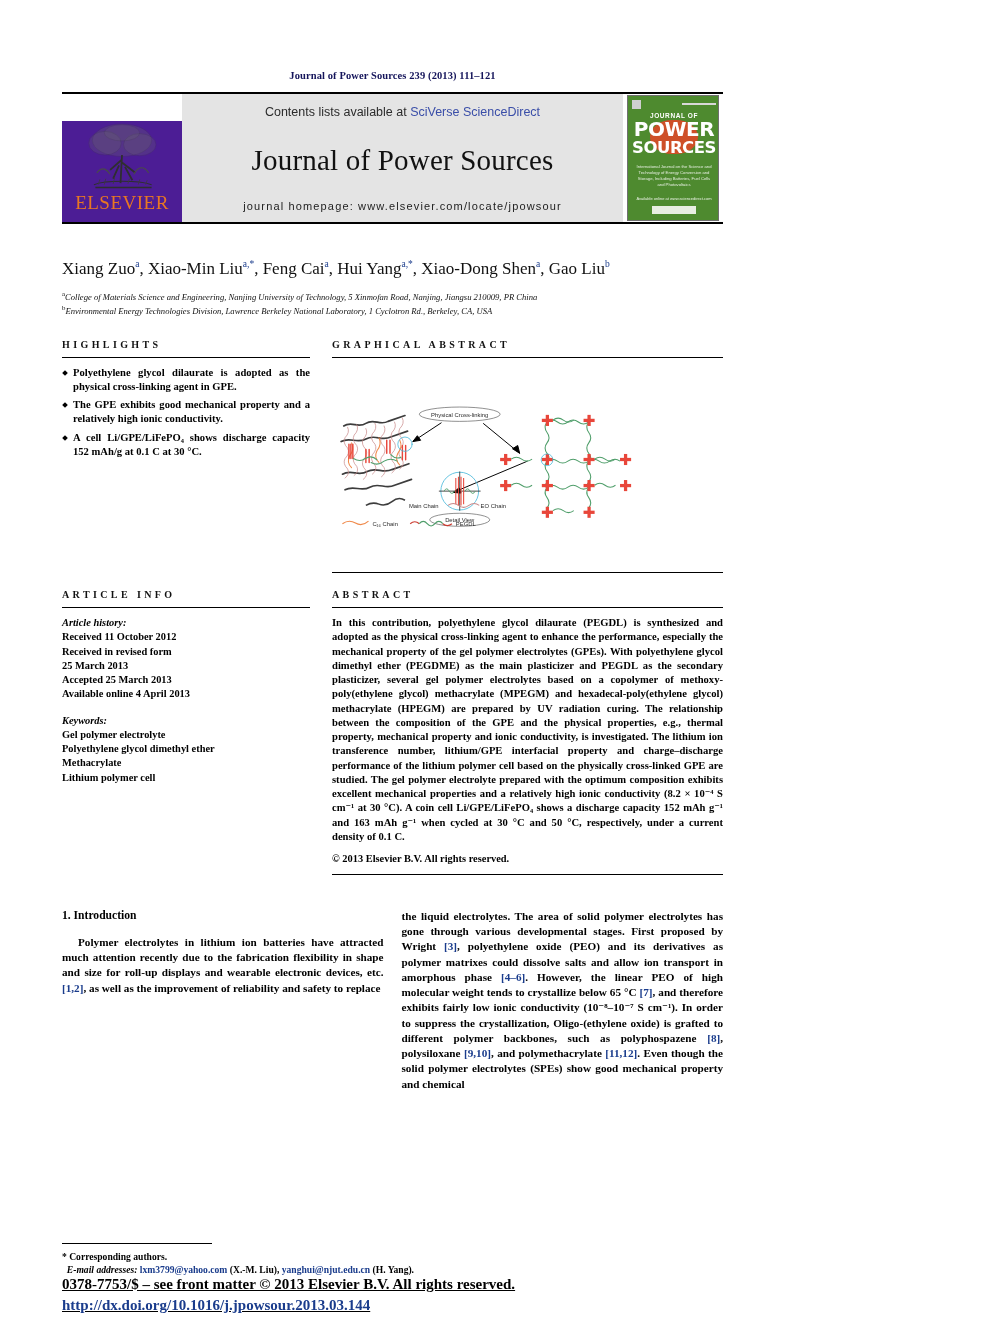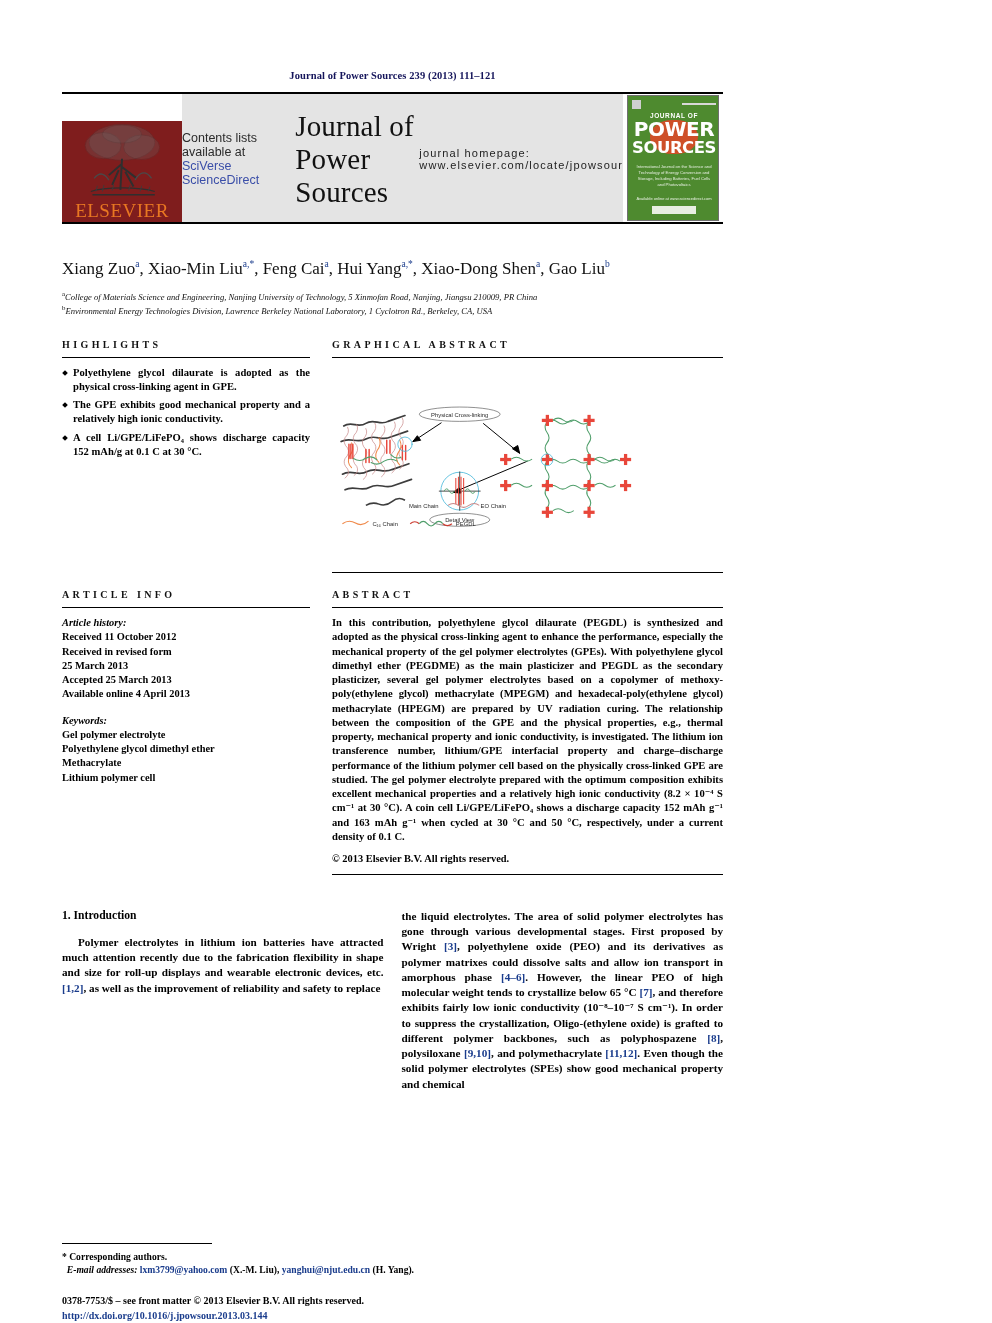--- a/index.html
+++ b/index.html
@@ -34,42 +34,43 @@
   .masthead {
     margin: 0 62px;
     display: flex;
     align-items: stretch;
     height: 128px;
   }
   .elsevier-logo {
     width: 120px;
     flex: 0 0 120px;
     position: relative;
-    background: #7f1d1d;
+    background: #4c1d95;
     display: flex;
     flex-direction: column;
     justify-content: flex-end;
     align-items: center;
-    padding-bottom: 2px;
+    padding-bottom: 10px;
     margin-top: 27px;
   }
   .tree-svg { width: 112px; height: 100px; display:block; }
   .elsevier-word {
     font-family: "Liberation Serif", serif;
     font-size: 19px;
     letter-spacing: .5px;
     color: #E87722;
     font-weight: 400;
     line-height: 1;
     margin-top: -2px;
   }
   .masthead-center {
     flex: 1 1 auto;
     background: #e4e4e4;
     display: flex;
+    flex-direction: column;
     align-items: center;
     justify-content: space-between;
     padding: 11px 0 10px 0;
   }
   .contents-line { font-family: "Liberation Sans", sans-serif; font-size: 12.5px; color: #2b2b2b; }
   .contents-line .sd { color: #3a4ea8; }
   .journal-name {
     font-family: "Liberation Serif", serif;
     font-size: 29px;
     color: #111;
@@ -224,24 +225,25 @@
     font-size: 9.6px;
     line-height: 1.42;
     font-weight: bold;
   }
   .fn-rule { border-top: 1px solid #000; width: 150px; margin-bottom: 6px; }
   .fn-ital { font-style: italic; }
   .link { color: #1a3c8c; }
   .imprint {
     position: absolute;
     left: 62px;
-    bottom: 0;
-    font-size: 10px;
+    bottom: 6px;
+    font-size: 15px;
     line-height: 1.45;
     font-weight: bold;
+    text-decoration: underline;
   }
 </style>
 </head>
 <body>
 
 <div class="page">
 
   <div class="runhead">Journal of Power Sources 239 (2013) 111–121</div>
 
   <div class="masthead-rule-top"></div>

